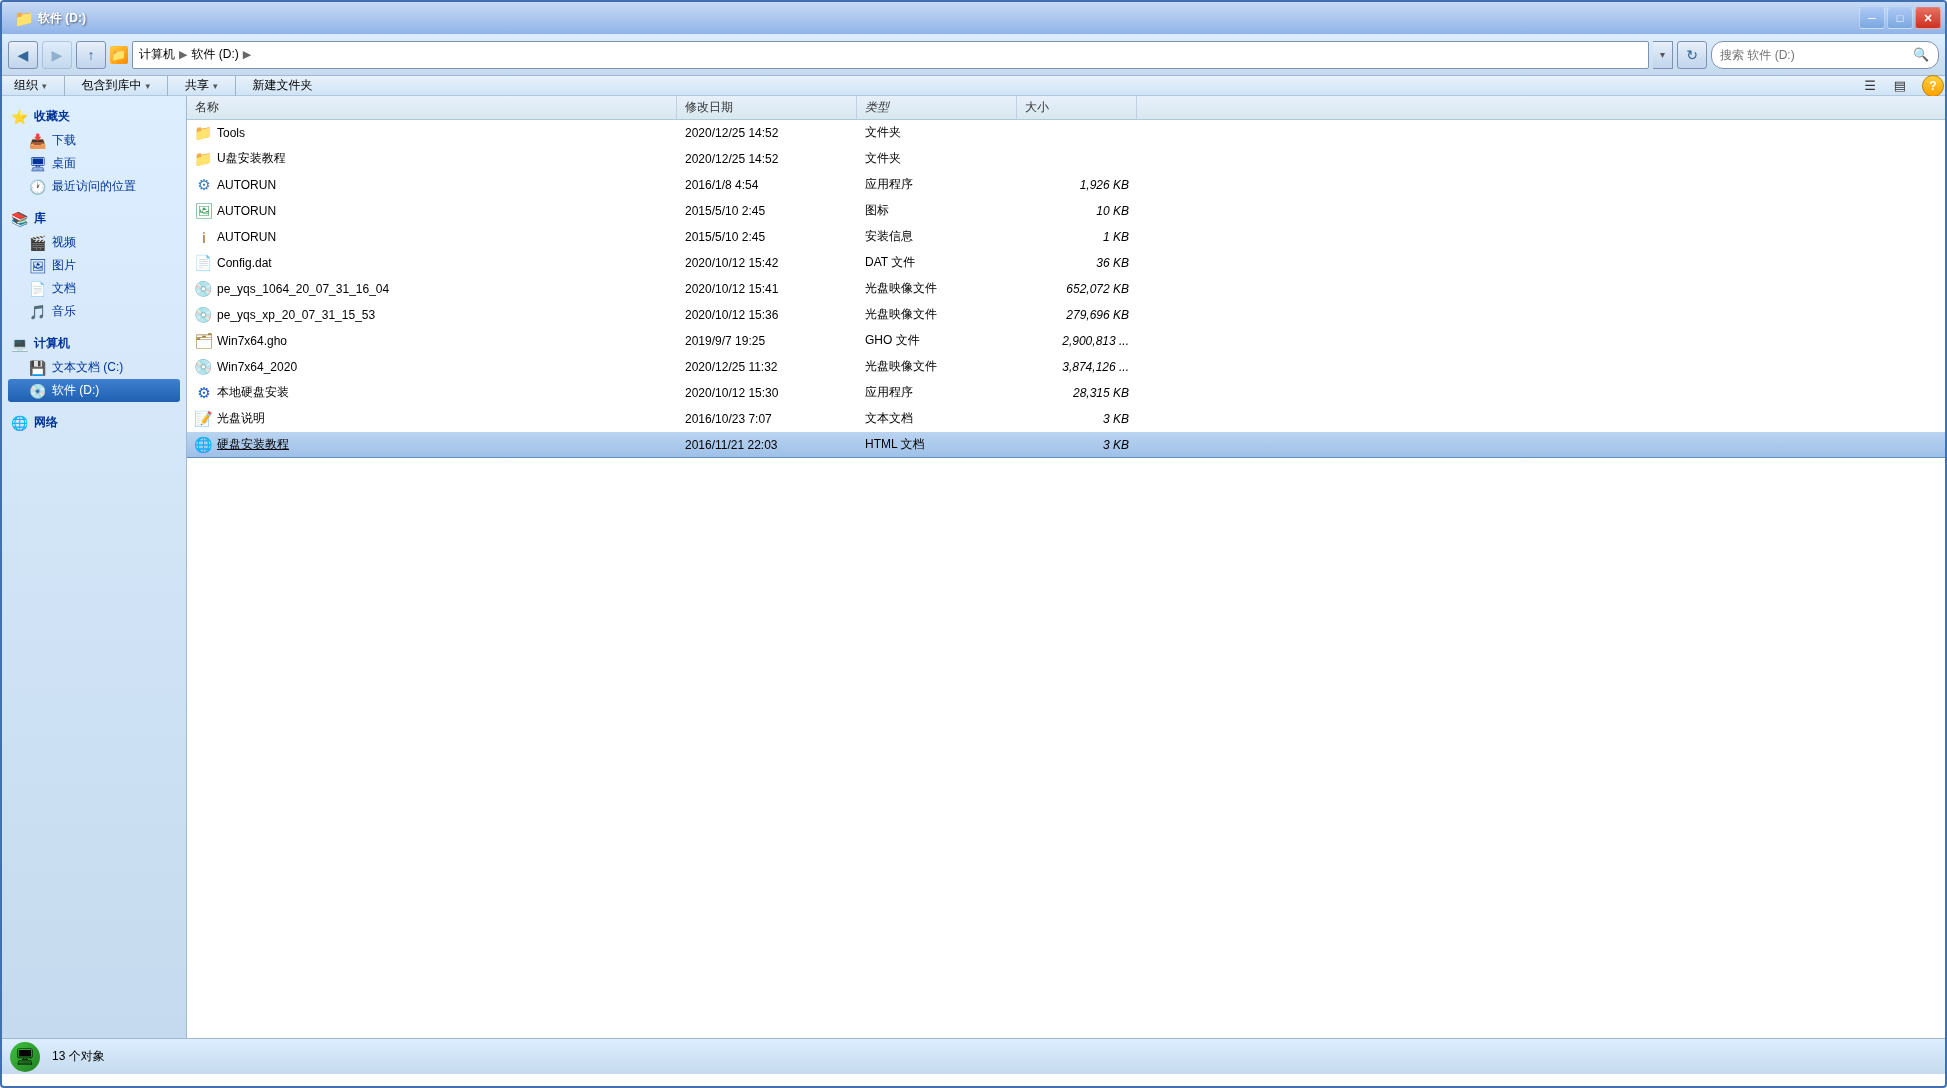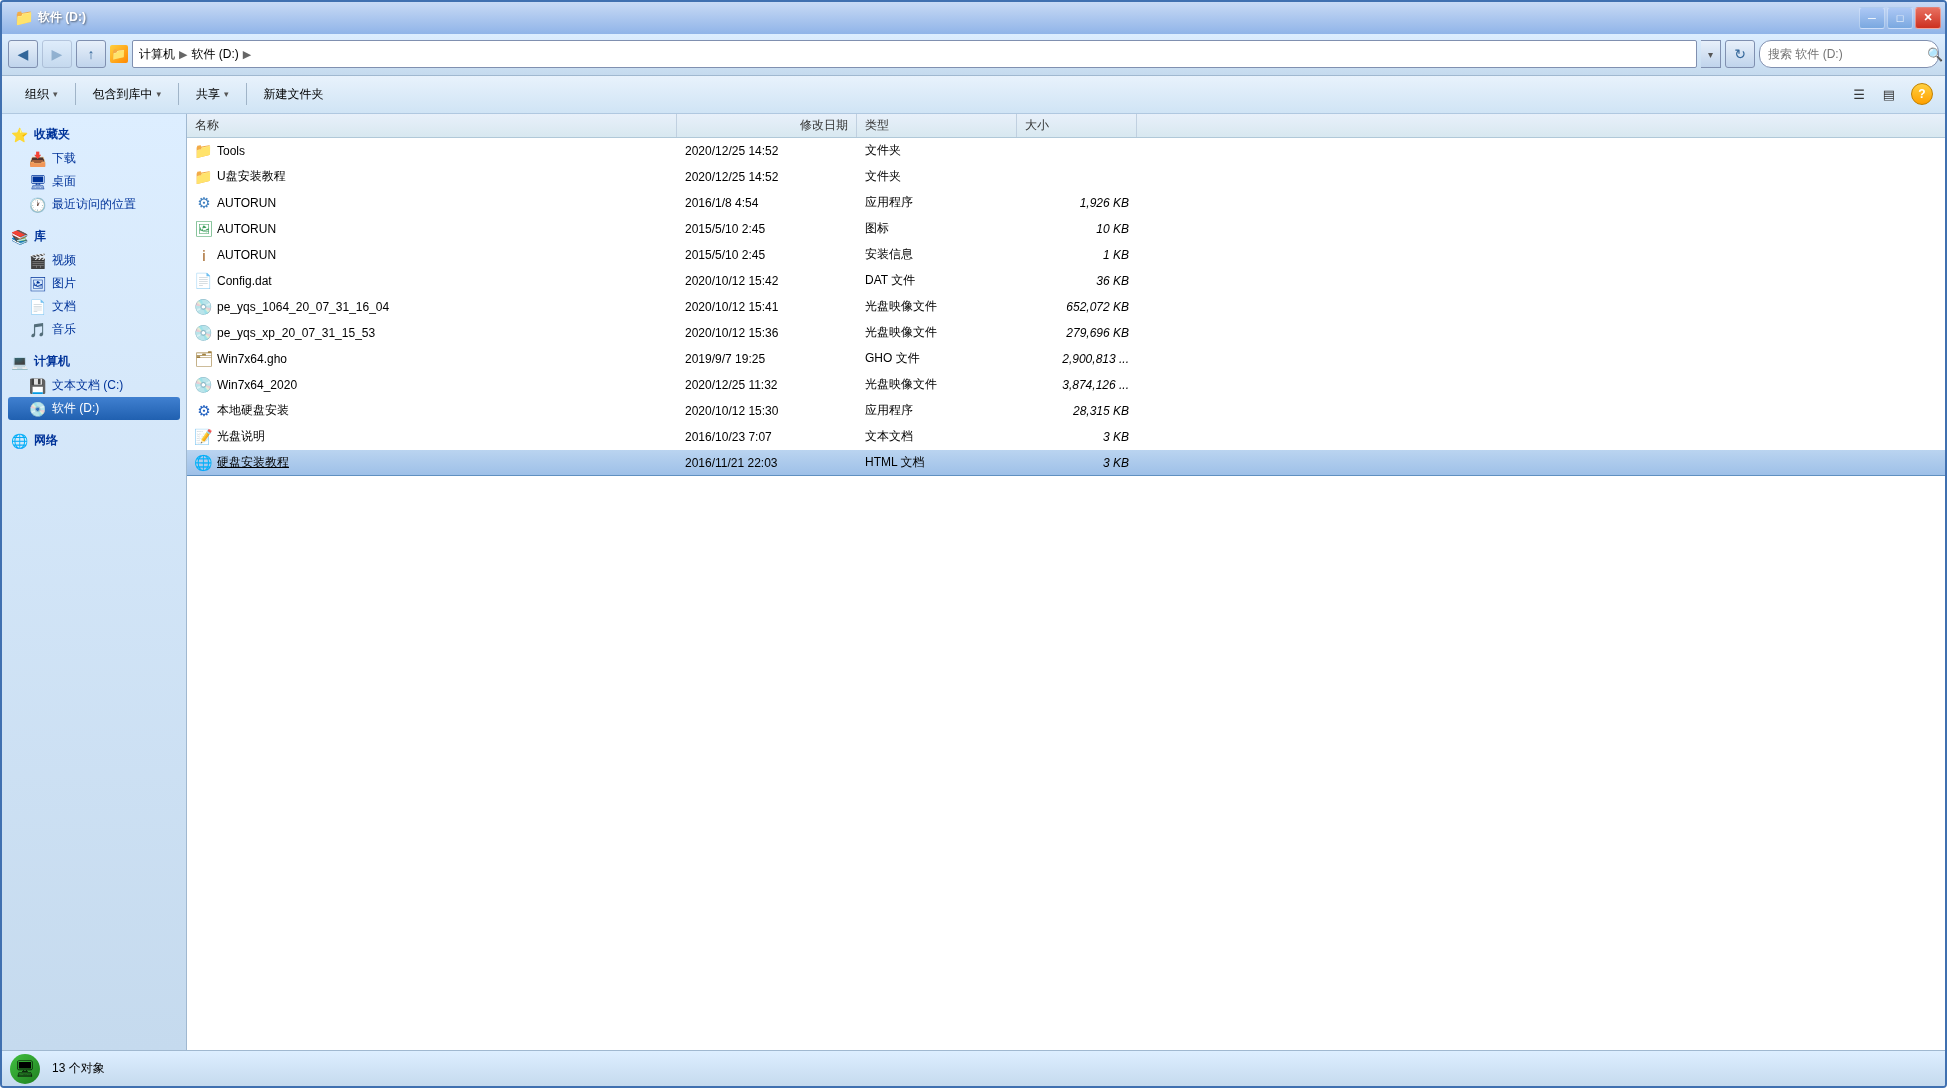--- a/index.html
+++ b/index.html
@@ -121,21 +121,21 @@
       border: 1px solid #8090b0;
       border-radius: 3px;
       cursor: pointer;
       display: flex;
       align-items: center;
       justify-content: center;
       font-size: 14px;
       color: #336699;
     }
     .search-box {
-      width: 180px;
+      width: 228px;
       height: 28px;
       background: #fff;
       border: 1px solid #8090b0;
       border-radius: 12px;
       display: flex;
       align-items: center;
       padding: 4px 8px;
       gap: 4px;
     }
     .search-input {
@@ -147,26 +147,26 @@
       background: transparent;
     }
     .search-icon-btn {
       cursor: pointer;
       color: #555;
       font-size: 13px;
     }
 
     
     .toolbar {
-      height: 39px;
+      height: 20px;
       background: linear-gradient(to bottom, #e8f2fc, #d0e4f5);
       border-bottom: 1px solid #b0c8e0;
       display: flex;
       align-items: center;
-      padding: 0 12px;
+      padding: 0 1px;
       gap: 2px;
     }
     .toolbar-btn {
       height: 28px;
       padding: 0 10px;
       background: transparent;
       border: 1px solid transparent;
       border-radius: 3px;
       cursor: pointer;
       display: flex;
@@ -265,22 +265,22 @@
       padding: 4px 8px;
       font-size: 12px;
       color: #333;
       cursor: pointer;
       height: 100%;
       display: flex;
       align-items: center;
       border-right: 1px solid #c0d0e0;
     }
     .col-name { width: 490px; }
-    .col-date { width: 180px; justify-content: flex-end; }
-    .col-type { width: 160px; }
+    .col-date { width: 180px; }
+    .col-type { width: 160px; font-style: italic; }
     .col-size { width: 120px; }
 
     
     .file-list {
       flex: 1;
       overflow-y: auto;
       background: #fff;
     }
     .file-row {
       display: flex;

